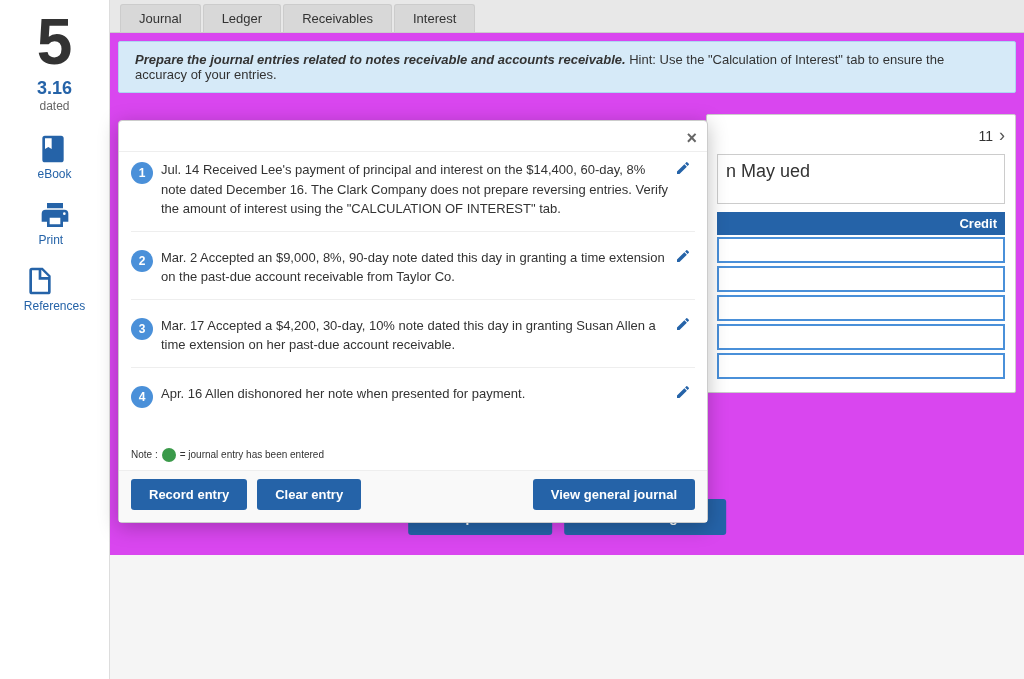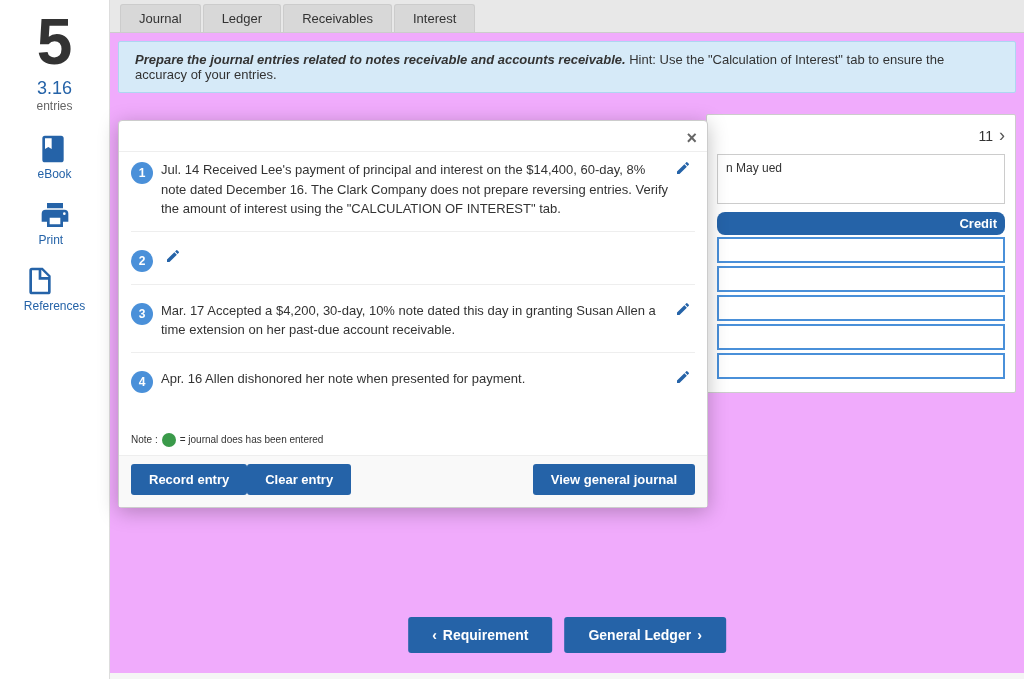--- a/index.html
+++ b/index.html
@@ -36,21 +36,21 @@
       margin-bottom: 4px;
     }
 
     .points-badge {
       text-align: center;
       margin-bottom: 20px;
     }
     .points-value {
       font-size: 18px;
       color: #2563a8;
-      font-weight: normal;
+      font-weight: bold;
     }
     .points-label {
       font-size: 12px;
       color: #666;
     }
 
     .sidebar-icon-item {
       display: flex;
       flex-direction: column;
       align-items: flex-start;
@@ -68,22 +68,22 @@
       color: #2563a8;
       margin-top: 2px;
     }
 
     
     .main {
       position: absolute;
       left: 110px;
       top: 0;
       width: 914px;
-      height: 673px;
-      background: #f0abfc;
+      height: 555px;
+      background: #d946ef;
     }
 
     
     .tab-bar {
       display: flex;
       background: #e8e8e8;
       border-bottom: 1px solid #ccc;
       padding-left: 10px;
       padding-top: 4px;
     }
@@ -223,20 +223,21 @@
       height: 14px;
       border-radius: 50%;
       background: #3a9a4a;
       display: inline-block;
       margin: 0 4px;
     }
 
     
     .modal-footer {
       display: flex;
+      gap: 10px;
       padding: 8px 12px 12px 12px;
       border-top: 1px solid #eee;
       background: #f9f9f9;
     }
 
     .btn-modal {
       padding: 8px 18px;
       border: none;
       border-radius: 3px;
       cursor: pointer;
@@ -275,34 +276,33 @@
       border: none;
       cursor: pointer;
       font-size: 18px;
       color: #555;
     }
 
     .date-description-box {
       border: 1px solid #ccc;
       padding: 6px 8px;
       margin-bottom: 8px;
-      font-size: 12px;
+      font-size: 18px;
       color: #333;
       min-height: 50px;
     }
 
     .credit-header {
       background: #2563a8;
       color: #fff;
       text-align: right;
       padding: 4px 8px;
       font-size: 13px;
       font-weight: bold;
       margin-bottom: 2px;
-      border-radius: 8px;
     }
 
     .input-row {
       display: flex;
       margin-bottom: 3px;
     }
     .journal-input {
       flex: 1;
       border: 2px solid #4a90d9;
       padding: 3px 6px;
@@ -334,21 +334,21 @@
       gap: 6px;
     }
   </style>
 </head>
 <body>
 
 <div class="sidebar">
   <div class="step-number">5</div>
   <div class="points-badge">
     <div class="points-value">3.16</div>
-    <div class="points-label">entries</div>
+    <div class="points-label">dated</div>
   </div>
 
   <div class="sidebar-icon-item">
     <svg viewBox="0 0 24 24" xmlns="http://www.w3.org/2000/svg">
       <path d="M18 2H6a2 2 0 00-2 2v16a2 2 0 002 2h12a2 2 0 002-2V4a2 2 0 00-2-2zM6 4h5v8l-2.5-1.5L6 12V4z"></path>
     </svg>
     <span class="sidebar-icon-label">eBook</span>
   </div>
 
   <div class="sidebar-icon-item">
@@ -392,20 +392,21 @@
         <div class="item-text">Jul. 14 Received Lee's payment of principal and interest on the $14,400, 60-day, 8% note dated December 16. The Clark Company does not prepare reversing entries. Verify the amount of interest using the "CALCULATION OF INTEREST" tab.</div>
         <button class="edit-icon-btn">
           <svg width="16" height="16" viewBox="0 0 24 24" fill="#2563a8">
             <path d="M3 17.25V21h3.75L17.81 9.94l-3.75-3.75L3 17.25zM20.71 7.04a1 1 0 000-1.41l-2.34-2.34a1 1 0 00-1.41 0l-1.83 1.83 3.75 3.75 1.83-1.83z"></path>
           </svg>
         </button>
       </div>
 
       <div class="transaction-item">
         <div class="item-num">2</div>
+        <div class="item-text">Mar. 2 Accepted an $9,000, 8%, 90-day note dated this day in granting a time extension on the past-due account receivable from Taylor Co.</div>
         <button class="edit-icon-btn">
           <svg width="16" height="16" viewBox="0 0 24 24" fill="#2563a8">
             <path d="M3 17.25V21h3.75L17.81 9.94l-3.75-3.75L3 17.25zM20.71 7.04a1 1 0 000-1.41l-2.34-2.34a1 1 0 00-1.41 0l-1.83 1.83 3.75 3.75 1.83-1.83z"></path>
           </svg>
         </button>
       </div>
 
       <div class="transaction-item">
         <div class="item-num">3</div>
         <div class="item-text">Mar. 17 Accepted a $4,200, 30-day, 10% note dated this day in granting Susan Allen a time extension on her past-due account receivable.</div>
@@ -424,21 +425,21 @@
             <path d="M3 17.25V21h3.75L17.81 9.94l-3.75-3.75L3 17.25zM20.71 7.04a1 1 0 000-1.41l-2.34-2.34a1 1 0 00-1.41 0l-1.83 1.83 3.75 3.75 1.83-1.83z"></path>
           </svg>
         </button>
       </div>
 
     </div>
 
     <div class="note-row">
       <span>Note :</span>
       <span class="green-dot"></span>
-      <span>= journal does has been entered</span>
+      <span>= journal entry has been entered</span>
     </div>
 
     <div class="modal-footer">
       <button class="btn-modal btn-record">Record entry</button>
       <button class="btn-modal btn-clear">Clear entry</button>
       <button class="btn-modal btn-view">View general journal</button>
     </div>
   </div>
 
   <div class="journal-area">

